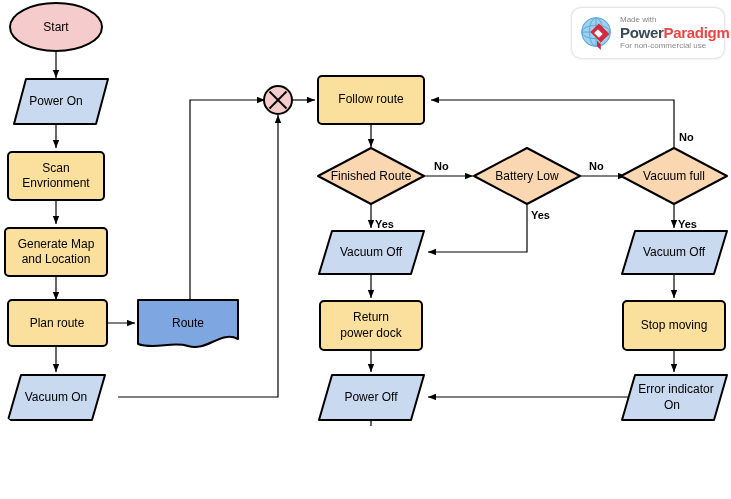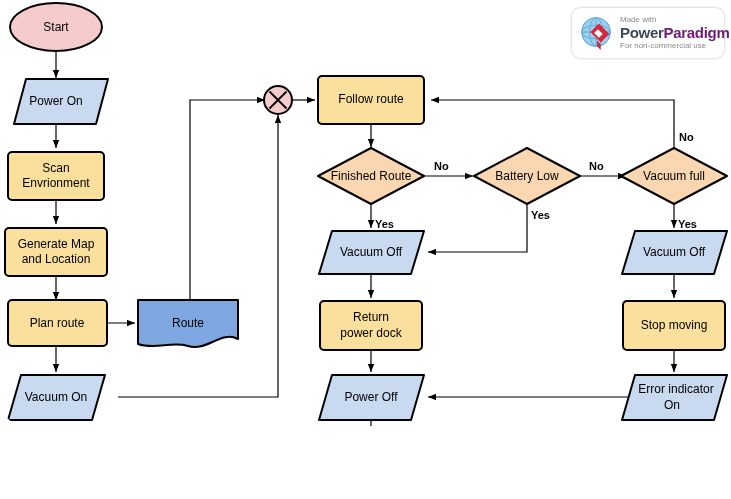--- a/index.html
+++ b/index.html
@@ -81,21 +81,21 @@
     margin-bottom: 1px;
   }
   .vp-brand {
     font-family: "Liberation Sans", sans-serif;
     font-size: 15px;
     font-weight: bold;
     color: #3b4a55;
     display: block;
     letter-spacing: -0.3px;
   }
-  .vp-brand .vp-para { color: #701a75; }
+  .vp-brand .vp-para { color: #ef4444; }
   .vp-nc {
     font-family: "Liberation Sans", sans-serif;
     font-size: 8px;
     color: #8a8a8a;
     display: block;
     margin-top: 2px;
   }
 </style>
 </head>
 <body>

